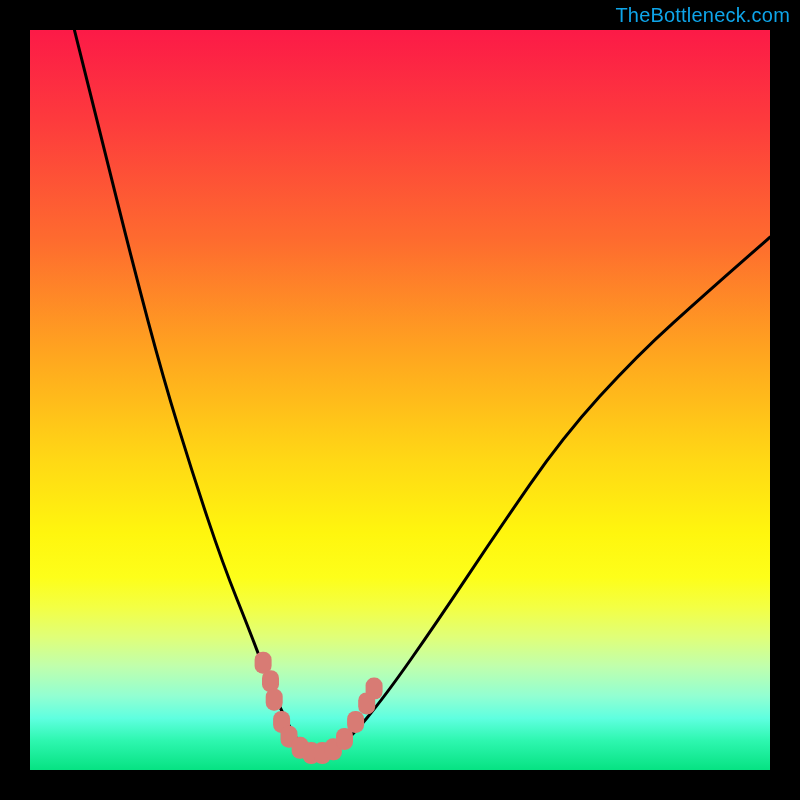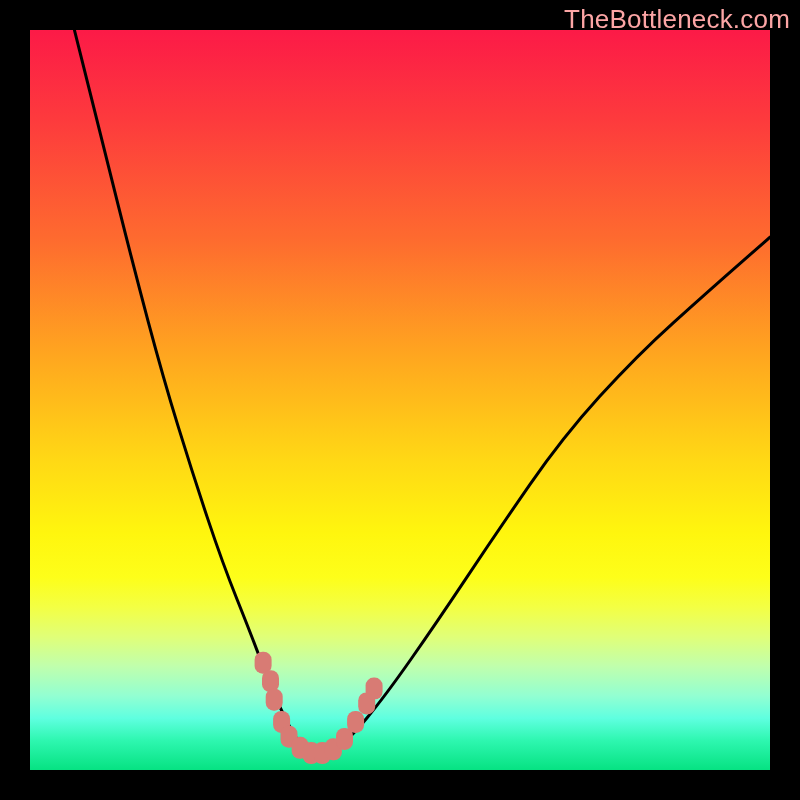--- a/index.html
+++ b/index.html
@@ -39,22 +39,22 @@
       #5fffe0 93%,
       #2ef7b0 96%,
       #06e282 100%
     );
   }
   .watermark {
     position: absolute;
     top: 4px;
     right: 10px;
     font-family: Arial, Helvetica, sans-serif;
-    font-size: 26px;
-    color: #fca5a5;
+    font-size: 20px;
+    color: #0ea5e9;
     font-weight: 500;
     letter-spacing: 0.2px;
   }
   svg.curves {
     position: absolute;
     top: 0;
     left: 0;
     width: 740px;
     height: 740px;
   }

